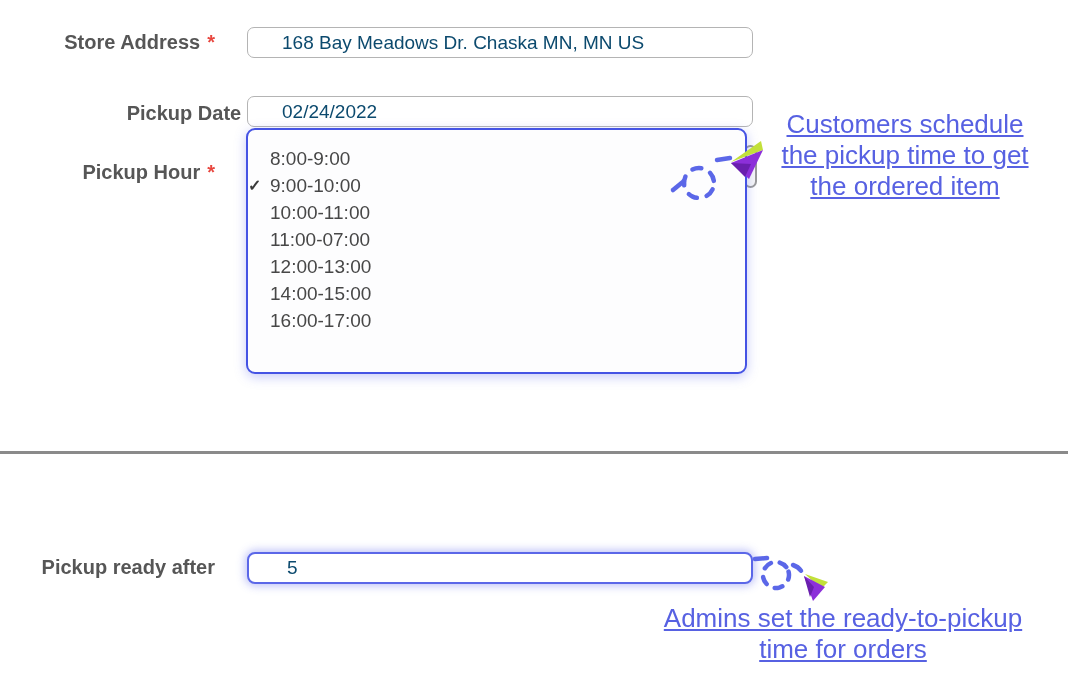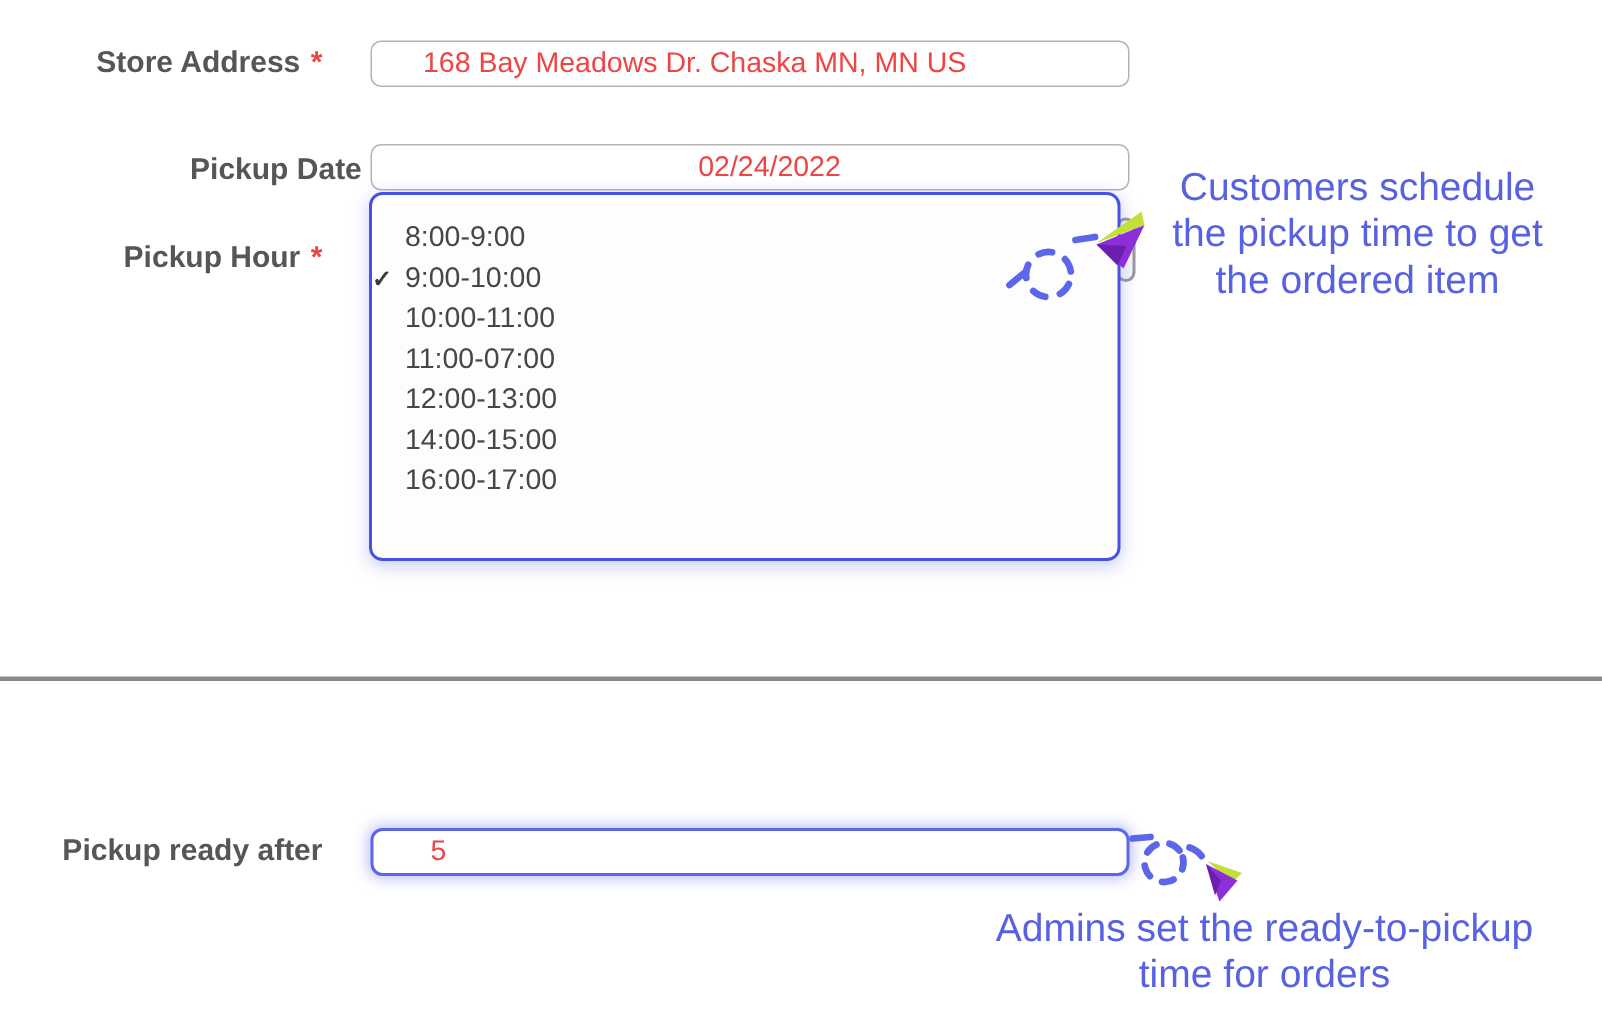--- a/index.html
+++ b/index.html
@@ -30,21 +30,21 @@
     position: absolute;
     left: 247px;
     width: 506px;
     height: 31px;
     box-sizing: border-box;
     border: 1.5px solid #b4b4b4;
     border-radius: 7px;
     background: #ffffff;
     font-family: "Liberation Sans", sans-serif;
     font-size: 19px;
-    color: #ef4444;
+    color: #0c4a6e;
     padding: 0 8px 0 34px;
     outline: none;
   }
   .text-input.focused {
     border: 2px solid #5b67e8;
     border-radius: 8px;
     height: 32px;
     box-shadow: 0 0 9px 2px rgba(110, 120, 240, 0.45);
     padding-left: 38px;
   }
@@ -89,20 +89,21 @@
     background: #f7f7f7;
     z-index: 2;
   }
   .annotation {
     position: absolute;
     text-align: center;
     font-size: 26px;
     line-height: 31px;
     color: #5761e2;
     z-index: 4;
+    text-decoration: underline;
   }
   .annotation div { white-space: nowrap; }
   #annotation-customer { left: 750px; top: 109px; width: 310px; }
   #annotation-admin   { left: 613px; top: 603px; width: 460px; }
   #divider {
     position: absolute;
     left: 0;
     top: 451px;
     width: 1068px;
     height: 3px;
@@ -118,21 +119,21 @@
 <div id="screen">
 
   <div class="field-label" style="top:31px;">
     <span>Store Address</span><span class="req">*</span>
   </div>
   <input class="text-input" style="top: 27px;" type="text" value="168 Bay Meadows Dr. Chaska MN, MN US">
 
   <div class="field-label" style="top:102px;margin-left:41px;">
     <span>Pickup Date</span><span class="req">*</span>
   </div>
-  <input class="text-input" style="top: 96px; text-align: center;" type="text" value="02/24/2022">
+  <input class="text-input" style="top: 96px;" type="text" value="02/24/2022">
 
   <div class="field-label" style="top:161px;">
     <span>Pickup Hour</span><span class="req">*</span>
   </div>
 
   <div id="select-scrollbar-thumb"></div>
 
   <div id="pickup-hour-panel">
     <div class="option-row">
       <span class="option-check"></span>

